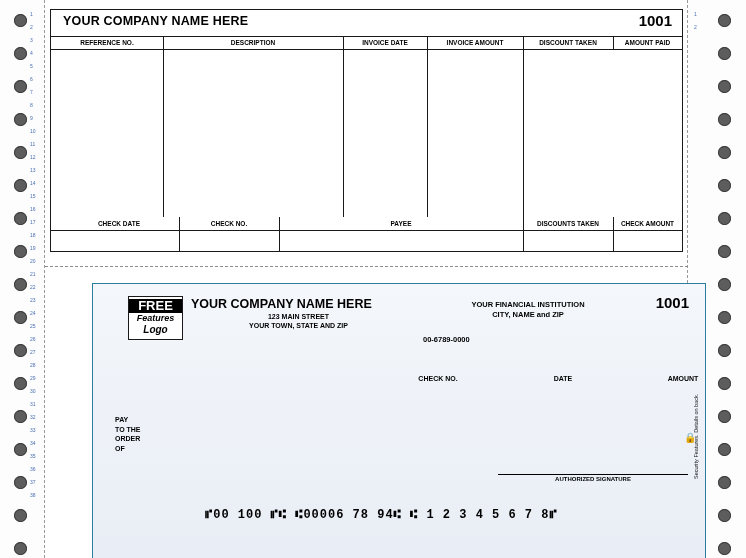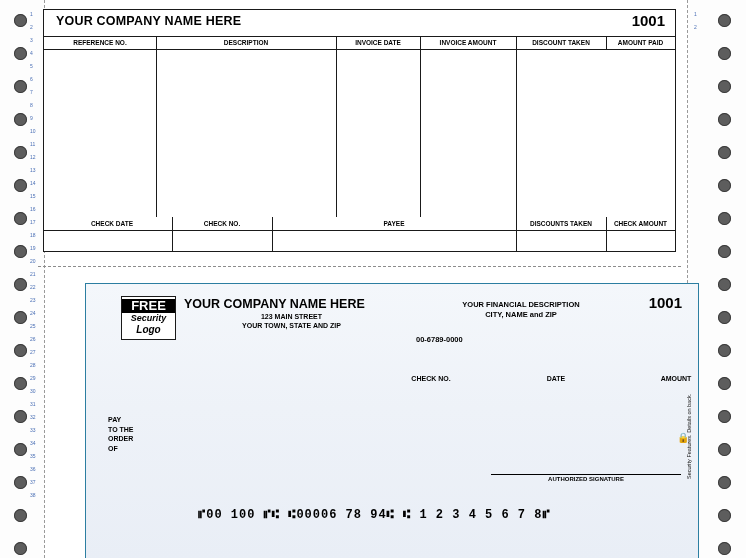--- a/index.html
+++ b/index.html
@@ -47,21 +47,21 @@
     font-family: "Liberation Sans", sans-serif;
     line-height: 6px;
   }
   .feed-right .rule-num {
     left: 6px;
   }
 
   
   #doc {
     position: absolute;
-    left: 38px;
+    left: 45px;
     top: 0;
     width: 643px;
     height: 558px;
   }
 
   
   .stub {
     position: absolute;
     left: 5px;
     top: 9px;
@@ -463,29 +463,29 @@
         </div>
       </div>
     </div>
 
     <div class="perf" style="top:266px"></div>
 
     <div class="check">
 
       <div class="logo-box">
         <span class="logo-free">FREE</span>
-        <span class="logo-std">Security</span>
+        <span class="logo-std">Features</span>
         <span class="logo-logo">Logo</span>
       </div>
 
       <div class="chk-company">YOUR COMPANY NAME HERE</div>
       <div class="chk-addr chk-addr1">123 MAIN STREET</div>
       <div class="chk-addr chk-addr2">YOUR TOWN, STATE AND ZIP</div>
 
-      <div class="bank bank1">YOUR FINANCIAL DESCRIPTION</div>
+      <div class="bank bank1">YOUR FINANCIAL INSTITUTION</div>
       <div class="bank bank2">CITY, NAME and ZIP</div>
       <div class="bank-acct">00-6789-0000</div>
 
       <div class="chk-number">1001</div>
 
       <div class="fieldlabel lbl-checkno">CHECK NO.</div>
       <div class="fieldlabel lbl-date">DATE</div>
       <div class="fieldlabel lbl-amount">AMOUNT</div>
 
       <div class="pay-to">

